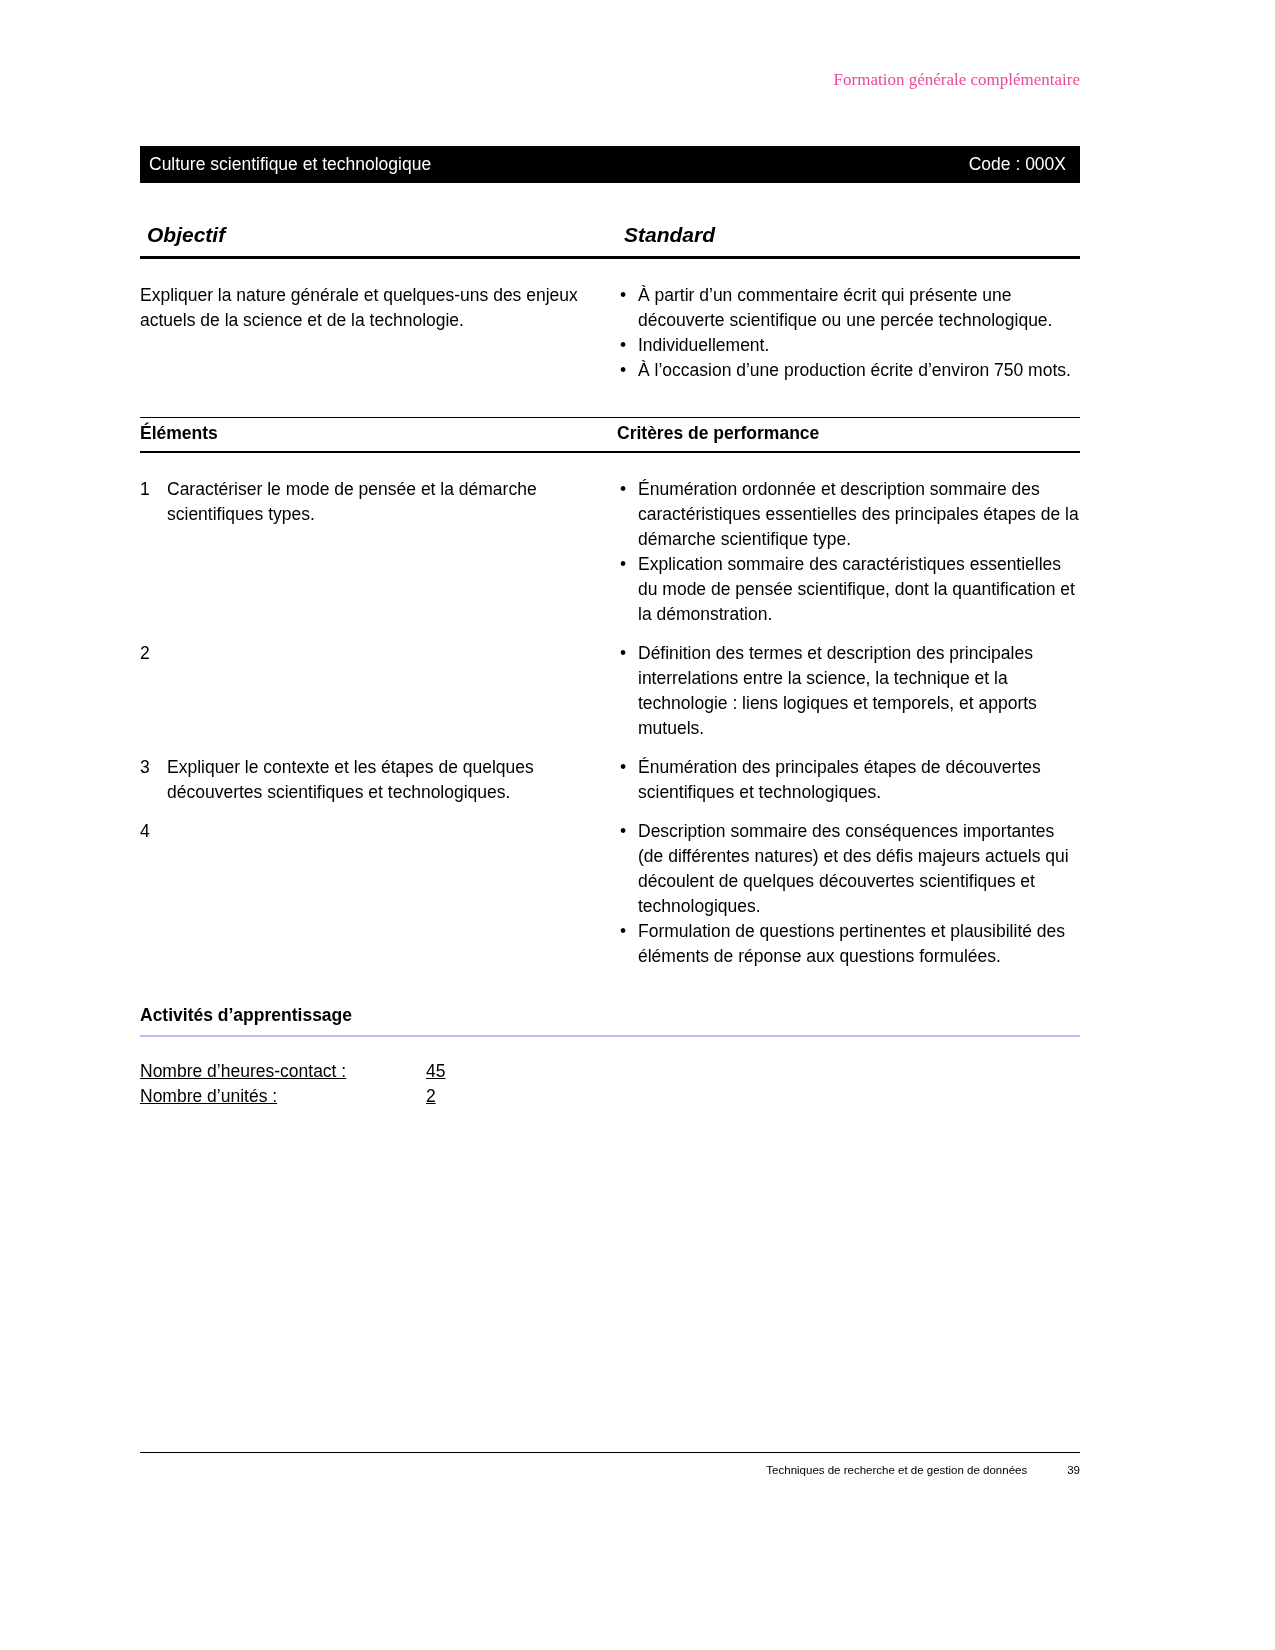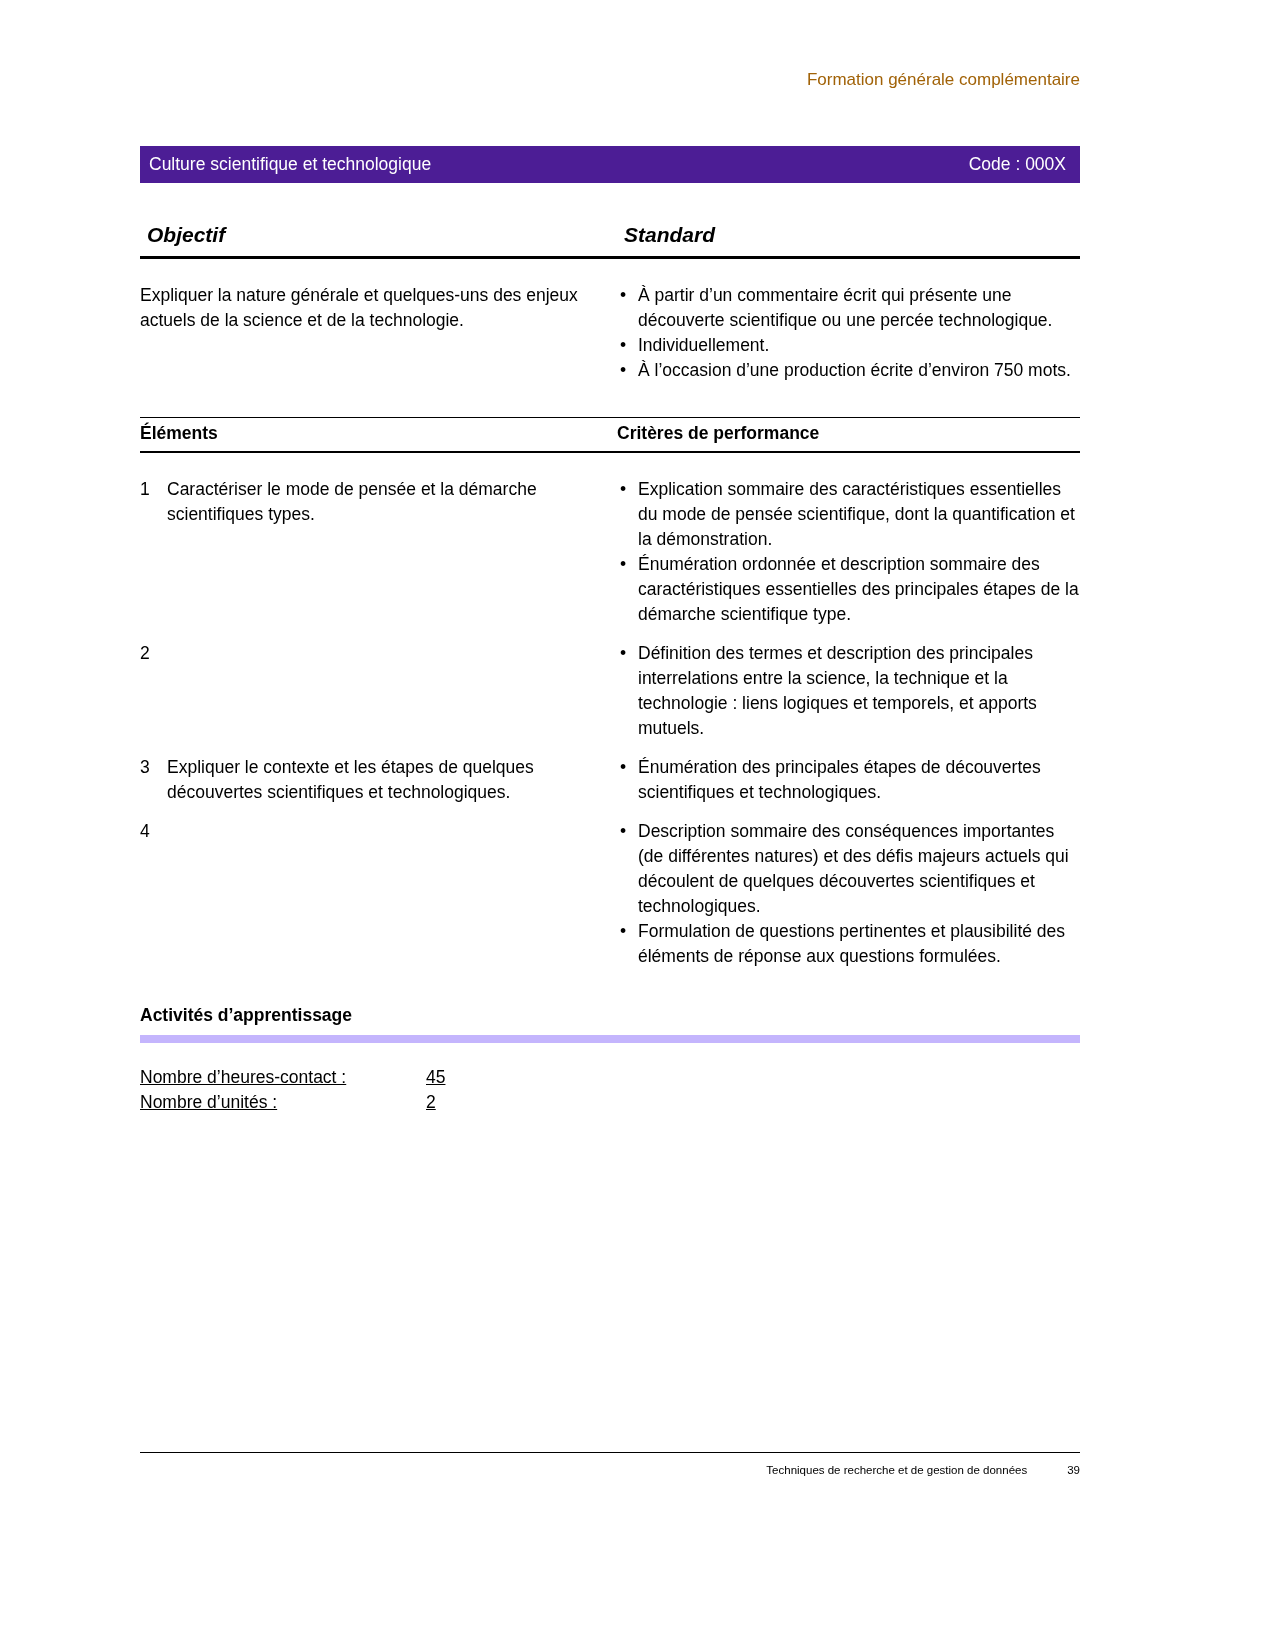--- a/index.html
+++ b/index.html
@@ -8,27 +8,28 @@
     width: 1275px; height: 1650px;
     font-family: "Liberation Sans", sans-serif;
     color: #000;
   }
   .page { position: relative; width: 1275px; height: 1650px; overflow: hidden; }
   .content { margin-left: 140px; width: 940px; }
 
   .top-header {
     padding-top: 70px;
     text-align: right;
-    color: #a16207;
+    color: #ec4899;
     font-size: 17px;
+    font-family: Liberation Serif, serif;
   }
 
   .title-bar {
     margin-top: 56px;
-    background: #4c1d95;
+    background: #000000;
     color: #fff;
     display: flex;
     justify-content: space-between;
     align-items: center;
     height: 37px;
     padding: 0 14px 0 9px;
     font-size: 17.5px;
   }
 
   .col-heads {
@@ -85,21 +86,21 @@
   .rows { margin-top: 24px; }
   .el-row { margin-bottom: 14px; }
   .el-left { display: flex; padding-right: 26px; }
   .el-num { width: 27px; flex: none; }
   .el-text { flex: 1; }
 
   .activities-head {
     margin-top: 36px;
     font-weight: bold;
     font-size: 17.5px;
-    border-bottom: 8px solid #c4b5fd;
+    border-bottom: 2px solid #c4b5fd;
     padding-bottom: 9px;
   }
   .activity-lines { margin-top: 22px; font-size: 17.5px; line-height: 25px; text-decoration: underline; }
   .activity-line { display: grid; grid-template-columns: 286px 1fr; }
 
   .footer {
     position: absolute;
     left: 140px;
     top: 1452px;
     width: 940px;
@@ -146,22 +147,22 @@
     </div>
 
     <div class="rows">
 
       <div class="el-row two-col">
         <div class="el-left body-text">
           <span class="el-num">1</span>
           <span class="el-text">Caractériser le mode de pensée et la démarche scientifiques types.</span>
         </div>
         <ul class="bullets">
+          <li>Énumération ordonnée et description sommaire des caractéristiques essentielles des principales étapes de la démarche scientifique type.</li>
           <li>Explication sommaire des caractéristiques essentielles du mode de pensée scientifique, dont la quantification et la démonstration.</li>
-          <li>Énumération ordonnée et description sommaire des caractéristiques essentielles des principales étapes de la démarche scientifique type.</li>
         </ul>
       </div>
 
       <div class="el-row two-col">
         <div class="el-left body-text">
           <span class="el-num">2</span>
         </div>
         <ul class="bullets">
           <li>Définition des termes et description des principales interrelations entre la science, la technique et la technologie : liens logiques et temporels, et apports mutuels.</li>
         </ul>

